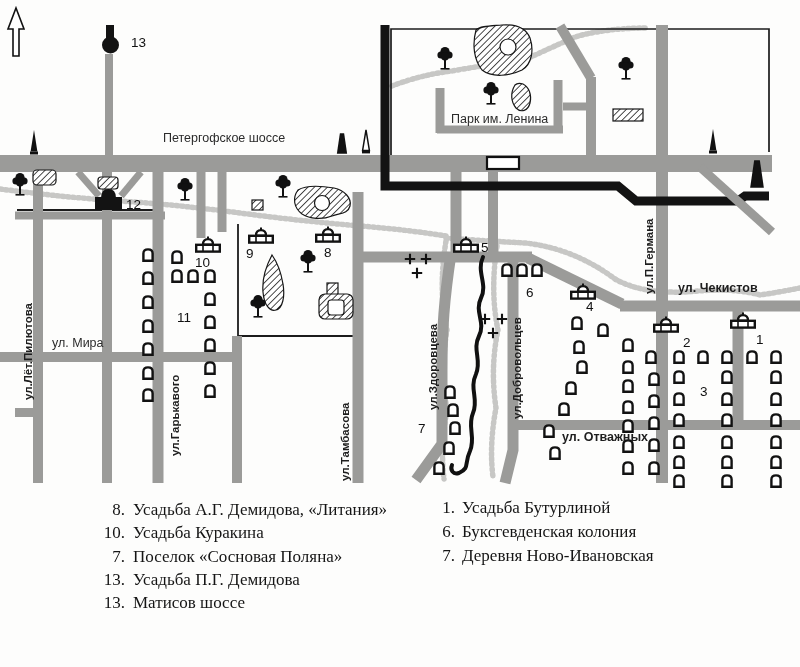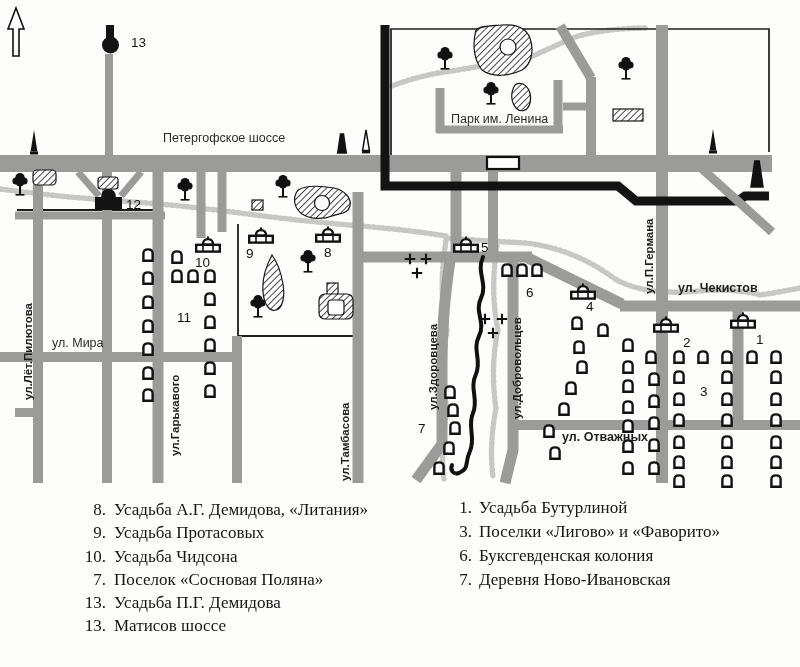--- a/index.html
+++ b/index.html
@@ -4,22 +4,22 @@
 <style>
   html,body{margin:0;padding:0;}
   body{width:800px;height:667px;background:#fbfbf9;font-family:"Liberation Sans",sans-serif;}
   .page{position:relative;width:800px;height:667px;background:#fdfdfc;overflow:hidden;}
   svg text{fill:#222;}
   .street-h{font:12.5px "Liberation Sans",sans-serif;fill:#2b2b2b;}
   .street-v{font:bold 11.5px "Liberation Sans",sans-serif;fill:#1e1e1e;}
   .street-b{font:bold 12.5px "Liberation Sans",sans-serif;fill:#1e1e1e;}
   .site-num{font:13.5px "Liberation Sans",sans-serif;fill:#111;}
   .legend{position:absolute;font-family:"Liberation Serif",serif;font-size:17px;color:#151515;}
-  .legend-left{left:73px;top:498px;line-height:23.3px;}
-  .legend-right{left:442px;top:496px;line-height:24px;font-family:Liberation Serif, serif;}
+  .legend-left{left:92px;top:498px;line-height:23.3px;}
+  .legend-right{left:425px;top:496px;line-height:24px;font-family:Liberation Serif, serif;}
   .lrow{white-space:nowrap;}
   .legend-left .lnum{display:inline-block;width:33px;text-align:right;margin-right:8px;}
   .legend-right .lnum{display:inline-block;width:30px;text-align:right;margin-right:7px;}
 </style>
 </head>
 <body>
 
 <div class="page">
 
 <svg width="800" height="490" viewBox="0 0 800 490">
@@ -278,26 +278,24 @@
     <text class="site-num" x="195" y="267">10</text>
     <text class="site-num" x="177" y="322">11</text>
     <text class="site-num" x="126" y="209">12</text>
     <text class="site-num" x="131" y="47">13</text>
   </g>
 </svg>
 
 
 <div class="legend legend-left">
   <div class="lrow"><span class="lnum">8.</span><span>Усадьба А.Г. Демидова, «Литания»</span></div>
-  <div class="lrow"><span class="lnum">9.</span><span>Усадьба Протасовых</span></div>
-  <div class="lrow"><span class="lnum">10.</span><span>Усадьба Чидсона</span></div>
+  <div class="lrow"><span class="lnum">10.</span><span>Усадьба Куракина</span></div>
   <div class="lrow"><span class="lnum">7.</span><span>Поселок «Сосновая Поляна»</span></div>
   <div class="lrow"><span class="lnum">13.</span><span>Усадьба П.Г. Демидова</span></div>
   <div class="lrow"><span class="lnum">13.</span><span>Матисов шоссе</span></div>
 </div>
 <div class="legend legend-right">
   <div class="lrow"><span class="lnum">1.</span><span>Усадьба Бутурлиной</span></div>
-  <div class="lrow"><span class="lnum">3.</span><span>Поселки «Лигово» и «Фаворито»</span></div>
   <div class="lrow"><span class="lnum">6.</span><span>Буксгевденская колония</span></div>
   <div class="lrow"><span class="lnum">7.</span><span>Деревня Ново-Ивановская</span></div>
 </div>
 
 </div>
 
 </body></html>

